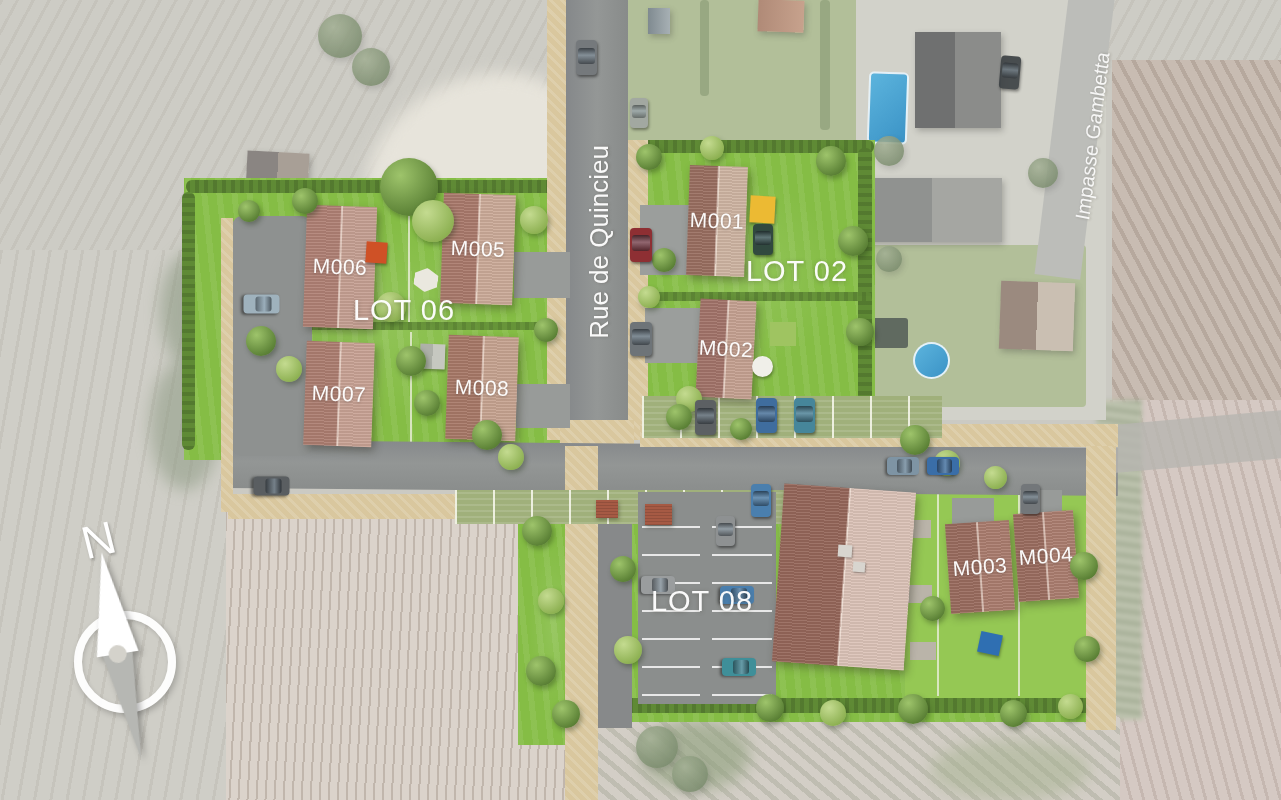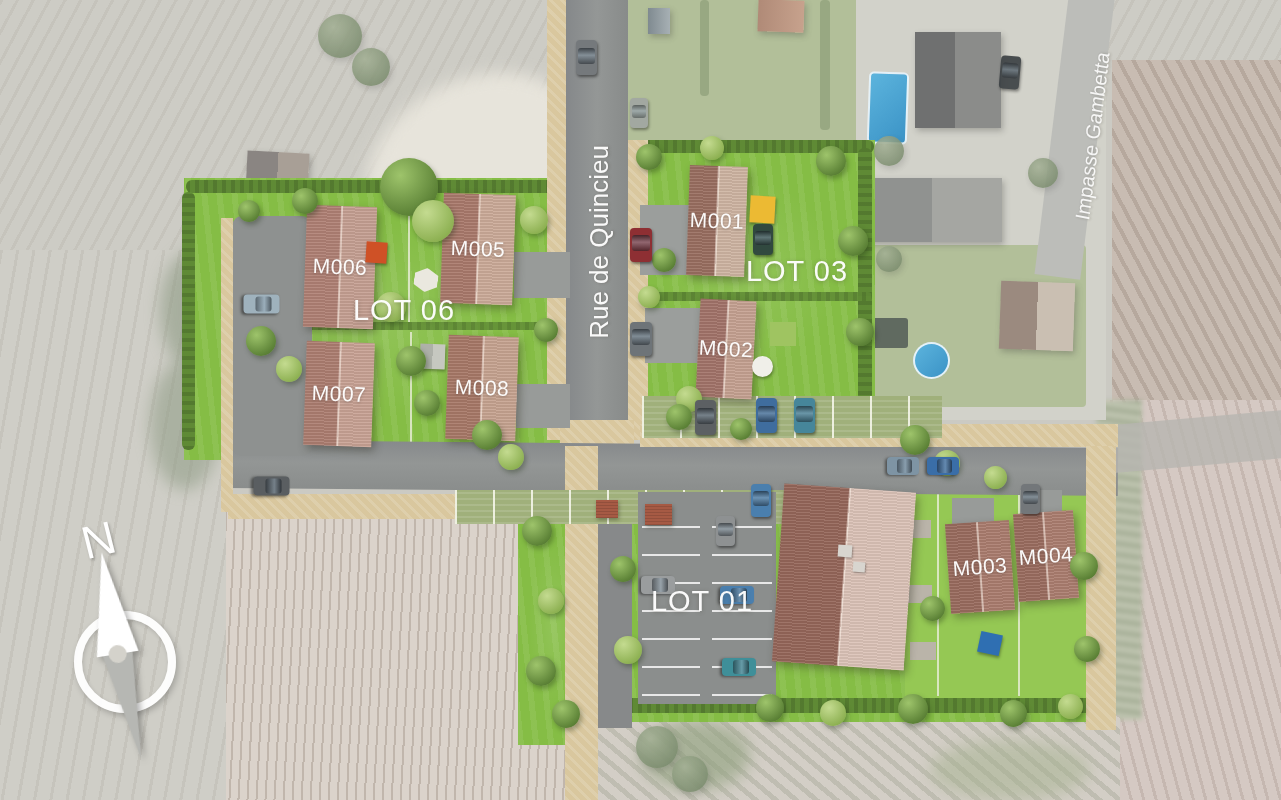--- a/index.html
+++ b/index.html
@@ -277,22 +277,22 @@
   <div class="abs car" style="left:894px;top:450px;width:18px;height:32px;background:#7e94a4;transform:rotate(90deg);"></div>
   <div class="abs car" style="left:934px;top:450px;width:18px;height:32px;background:#3a6ea8;transform:rotate(90deg);"></div>
   <div class="abs car" style="left:649px;top:568px;width:18px;height:34px;background:#9a9d9e;transform:rotate(90deg);"></div>
   <div class="abs car" style="left:728px;top:578px;width:18px;height:34px;background:#4a7fae;transform:rotate(90deg);"></div>
   <div class="abs car" style="left:730px;top:650px;width:18px;height:34px;background:#3f8f99;transform:rotate(90deg);"></div>
   <div class="abs car" style="left:716px;top:516px;width:19px;height:30px;background:#8e9192;"></div>
   <div class="abs car" style="left:1021px;top:484px;width:19px;height:30px;background:#73777a;"></div>
   <div class="abs car" style="left:1000px;top:56px;width:20px;height:33px;background:#3a3f42;transform:rotate(5deg);opacity:.9;"></div>
 
   <div class="abs lot-label" style="left:404px;top:310px;">LOT 06</div>
-  <div class="abs lot-label" style="left:797px;top:271px;">LOT 03</div>
-  <div class="abs lot-label" style="left:702px;top:601px;">LOT 01</div>
+  <div class="abs lot-label" style="left:797px;top:271px;">LOT 02</div>
+  <div class="abs lot-label" style="left:702px;top:601px;">LOT 08</div>
   <div class="abs street-label" style="left:599px;top:242px;font-size:26px;transform:translate(-50%,-50%) rotate(-90deg);">Rue de Quincieu</div>
   <div class="abs street-label" style="left:1093px;top:136px;font-size:20px;opacity:.92;transform:translate(-50%,-50%) rotate(-83deg) skewX(-4deg);">Impasse Gambetta</div>
 
   <div class="abs" style="left:60px;top:505px;width:130px;height:260px;">
     <span class="abs compass-n" style="left:22px;top:8px;">N</span>
     <div class="abs compass-circle" style="left:14px;top:106px;"></div>
     <div class="abs needle" style="left:24px;top:46px;width:68px;height:210px;transform:rotate(-9deg);">
       <div class="top"></div>
       <div class="bot"></div>
       <div class="hub"></div>

